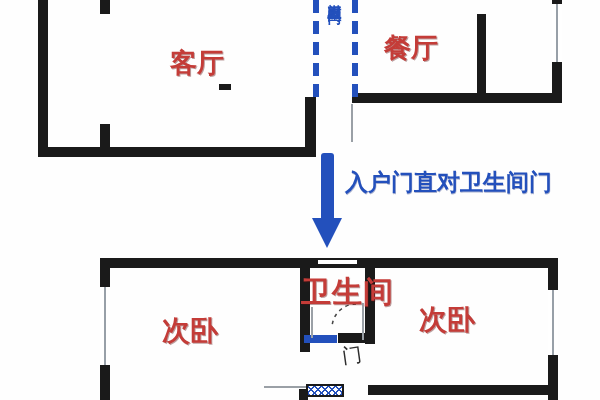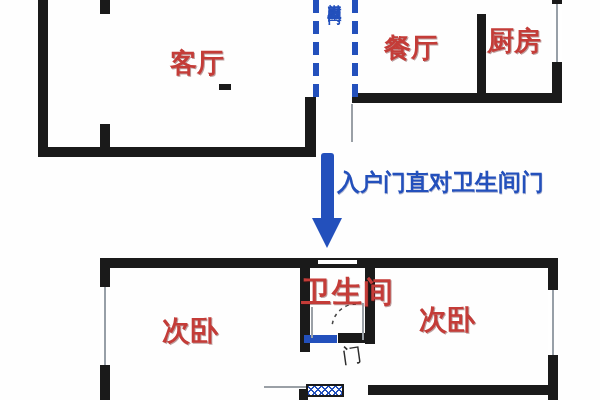--- a/index.html
+++ b/index.html
@@ -9,20 +9,21 @@
   }
   .abs{position:absolute;}
   .wall{position:absolute;background:var(--wall);}
   .room-label{
     position:absolute;color:var(--room-label);font-weight:bold;
     text-shadow:1px 1px 0 rgba(90,15,15,.4);white-space:nowrap;line-height:1;
   }
   .blue-text{
     position:absolute;color:var(--accent-blue);font-weight:bold;white-space:nowrap;line-height:1;
     text-shadow:0.5px 0.5px 0 rgba(20,40,120,.35);
+    margin-left:8px;
   }
   .dash-col{
     position:absolute;width:6px;
     background:repeating-linear-gradient(to bottom,var(--accent-blue) 0 13px,transparent 13px 21px);
   }
   .v-text{
     position:absolute;writing-mode:vertical-rl;text-orientation:upright;
     color:var(--accent-blue);font-weight:bold;font-size:14px;line-height:1;
     letter-spacing:1px;white-space:nowrap;
   }
@@ -68,21 +69,20 @@
   <div class="win-v" style="left:552px;top:4px;height:58px;"></div>
 
   <div class="thin-line" style="left:351px;top:104px;width:2px;height:38px;"></div>
 
   <div class="dash-col" style="left:313px;top:0;height:98px;"></div>
   <div class="dash-col" style="left:352px;top:0;height:98px;"></div>
   <div class="v-text" style="left:328px;top:-8px;height:110px;">门直对卫生间门</div>
 
   <div class="room-label" style="left:170px;top:49px;font-size:27px;">客厅</div>
   <div class="room-label" style="left:384px;top:22px;font-size:27px;margin-top:12px;">餐厅</div>
-  <div class="room-label" style="left:487px;top:27px;font-size:27px;">厨房</div>
 
   <div class="arrow-shaft" style="left:321px;top:153px;width:13px;height:68px;"></div>
   <div class="arrow-head" style="left:312px;top:218px;"></div>
   <div class="blue-text" style="left:337px;top:171px;font-size:23px;">入户门直对卫生间门</div>
 
   <div class="wall" style="left:100px;top:258px;width:458px;height:10px;"></div>
   <div class="wall" style="left:100px;top:258px;width:10px;height:142px;"></div>
   <div class="wall" style="left:548px;top:258px;width:10px;height:142px;"></div>
 
   <div class="win-slot-h" style="left:318px;top:260px;width:39px;height:4px;"></div>

